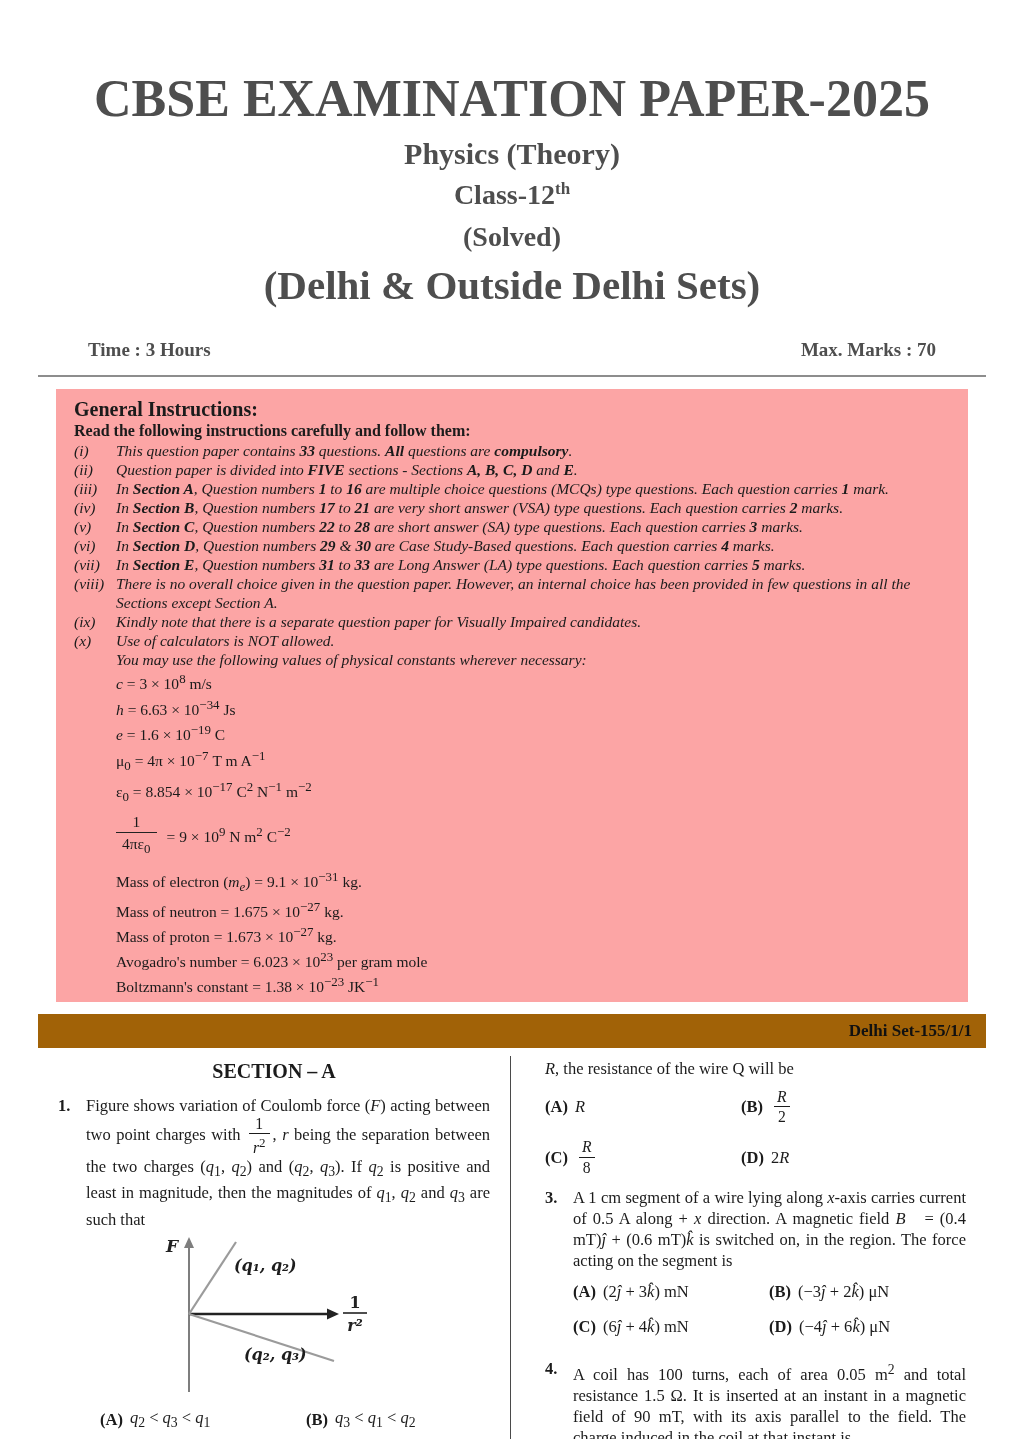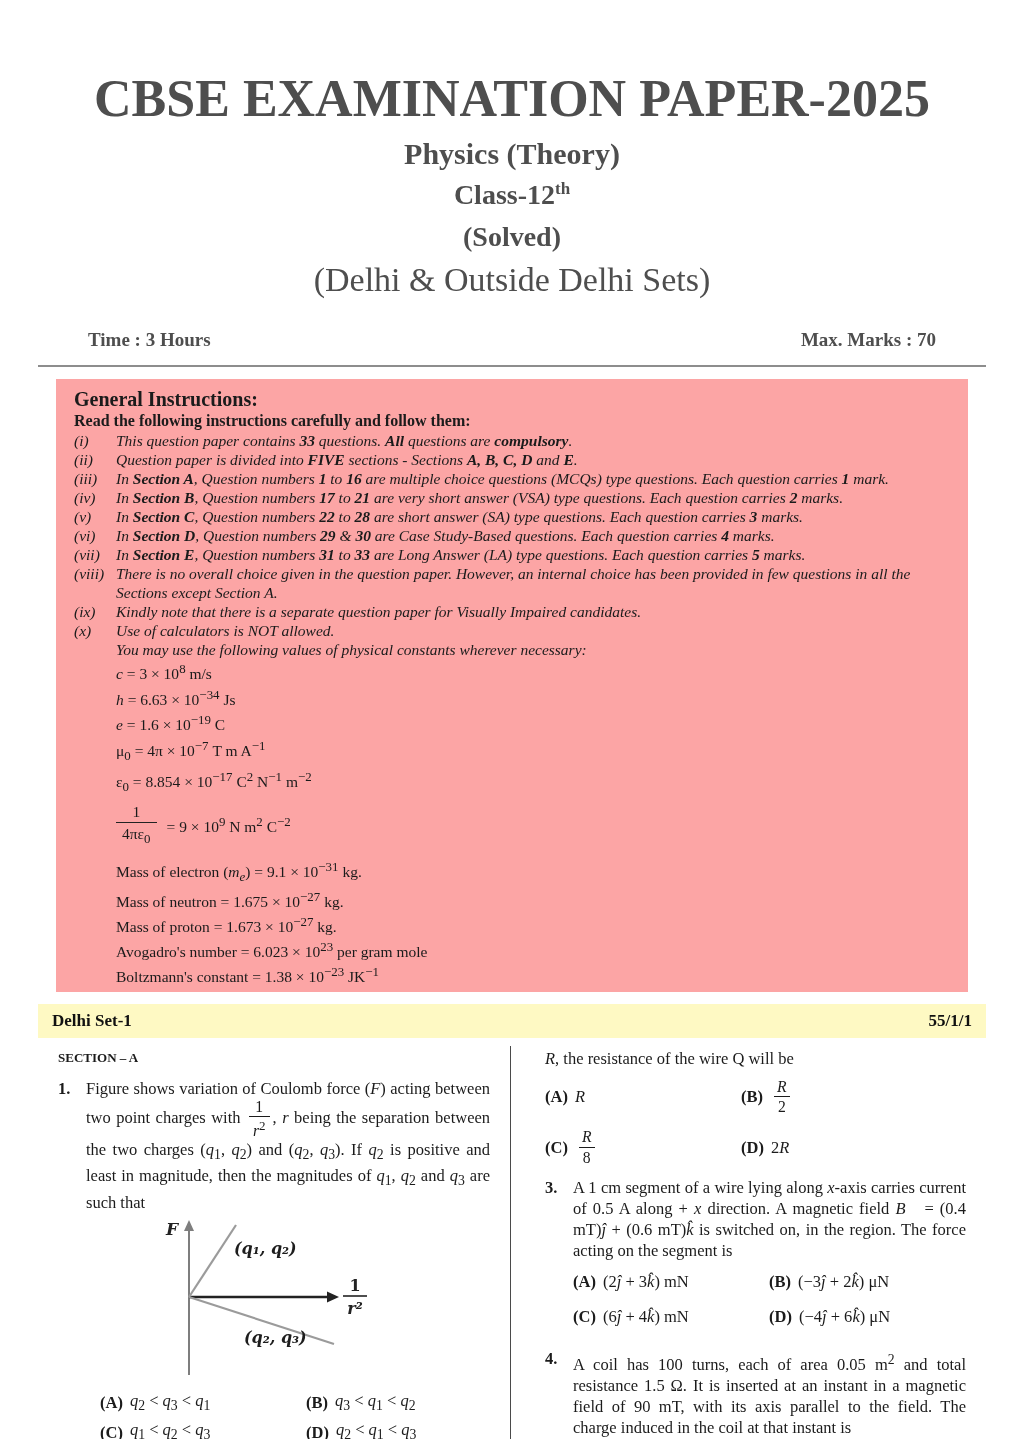--- a/index.html
+++ b/index.html
@@ -7,47 +7,47 @@
     width:1024px;height:1439px;overflow:hidden;background:#ffffff;
     font-family:"Liberation Serif","DejaVu Serif",serif;color:#1b1b1b;
   }
   
   .header{text-align:center;padding-top:72px;color:#4e4e4e;}
   .title{font-size:52px;font-weight:bold;line-height:1.05;}
   .sub1{font-size:30px;font-weight:bold;margin-top:10px;}
   .sub2{font-size:28px;font-weight:bold;margin-top:8px;}
   .sub2 sup{font-size:17px;}
   .sub3{font-size:28px;font-weight:bold;margin-top:10px;}
-  .sub4{font-size:34px;font-weight:normal;margin-top:8px;}
+  .sub4{font-size:41px;font-weight:bold;margin-top:8px;}
   .meta-row{display:flex;justify-content:space-between;padding:0 88px;margin-top:30px;
     font-weight:bold;font-size:19px;color:#4e4e4e;}
   .rule{border:none;border-top:2px solid #8d8d8d;margin:14px 38px 12px;}
   
   .inst-box{margin:0 56px;background:#fca5a5;padding:8px 18px 4px;}
   .inst-heading{font-size:20px;font-weight:bold;line-height:24px;}
   .inst-lead{font-size:16px;font-weight:bold;line-height:20px;}
   .inst-row{display:grid;grid-template-columns:42px 1fr;font-style:italic;
     font-size:15.5px;line-height:19px;}
   .inst-cont{margin-left:42px;font-style:italic;font-size:15.5px;line-height:19px;}
   .const-line{margin-left:42px;font-size:15.5px;line-height:20.5px;}
   .big-frac{margin:6px 0 8px 42px;display:flex;align-items:center;gap:10px;
     font-size:15.5px;line-height:1.1;}
   .bf-stack{display:inline-flex;flex-direction:column;align-items:center;}
   .bf-top{padding:0 6px 2px;}
   .bf-bot{border-top:1.3px solid #222;padding:2px 6px 0;}
   .mass-line{margin-left:42px;font-size:15.5px;line-height:20px;}
   .mass-block{margin-top:10px;}
   
-  .band{margin:12px 38px 0;background:#fef9c3;display:flex;justify-content:space-between;
+  .band{margin:12px 38px 0;background:#a16207;display:flex;justify-content:flex-end;
     padding:7px 14px;font-weight:bold;font-size:17px;color:#111;}
   
   .cols{display:flex;margin:8px 58px 0;}
   .col-left{width:452px;padding-right:20px;box-sizing:border-box;}
   .col-right{flex:1;border-left:1.6px solid #4a4a4a;padding-left:34px;box-sizing:border-box;}
-  .section-title{text-align:left;font-weight:bold;font-size:13px;margin:4px 0 12px;}
+  .section-title{text-align:center;font-weight:bold;font-size:20px;margin:4px 0 12px;}
   .q{display:grid;grid-template-columns:28px 1fr;margin-bottom:9px;}
   .q-num{font-weight:bold;font-size:16.5px;line-height:21px;}
   .q-body{font-size:16.5px;line-height:21px;text-align:justify;}
   .cont-para{font-size:16.5px;line-height:21px;margin:2px 0 10px 28px;}
   
   .frac{display:inline-flex;flex-direction:column;align-items:center;vertical-align:middle;
     line-height:1;margin:0 3px;font-size:0.95em;}
   .fr-t{padding:0 4px 2px;}
   .fr-b{border-top:1.2px solid currentColor;padding:2px 4px 0;}
   

